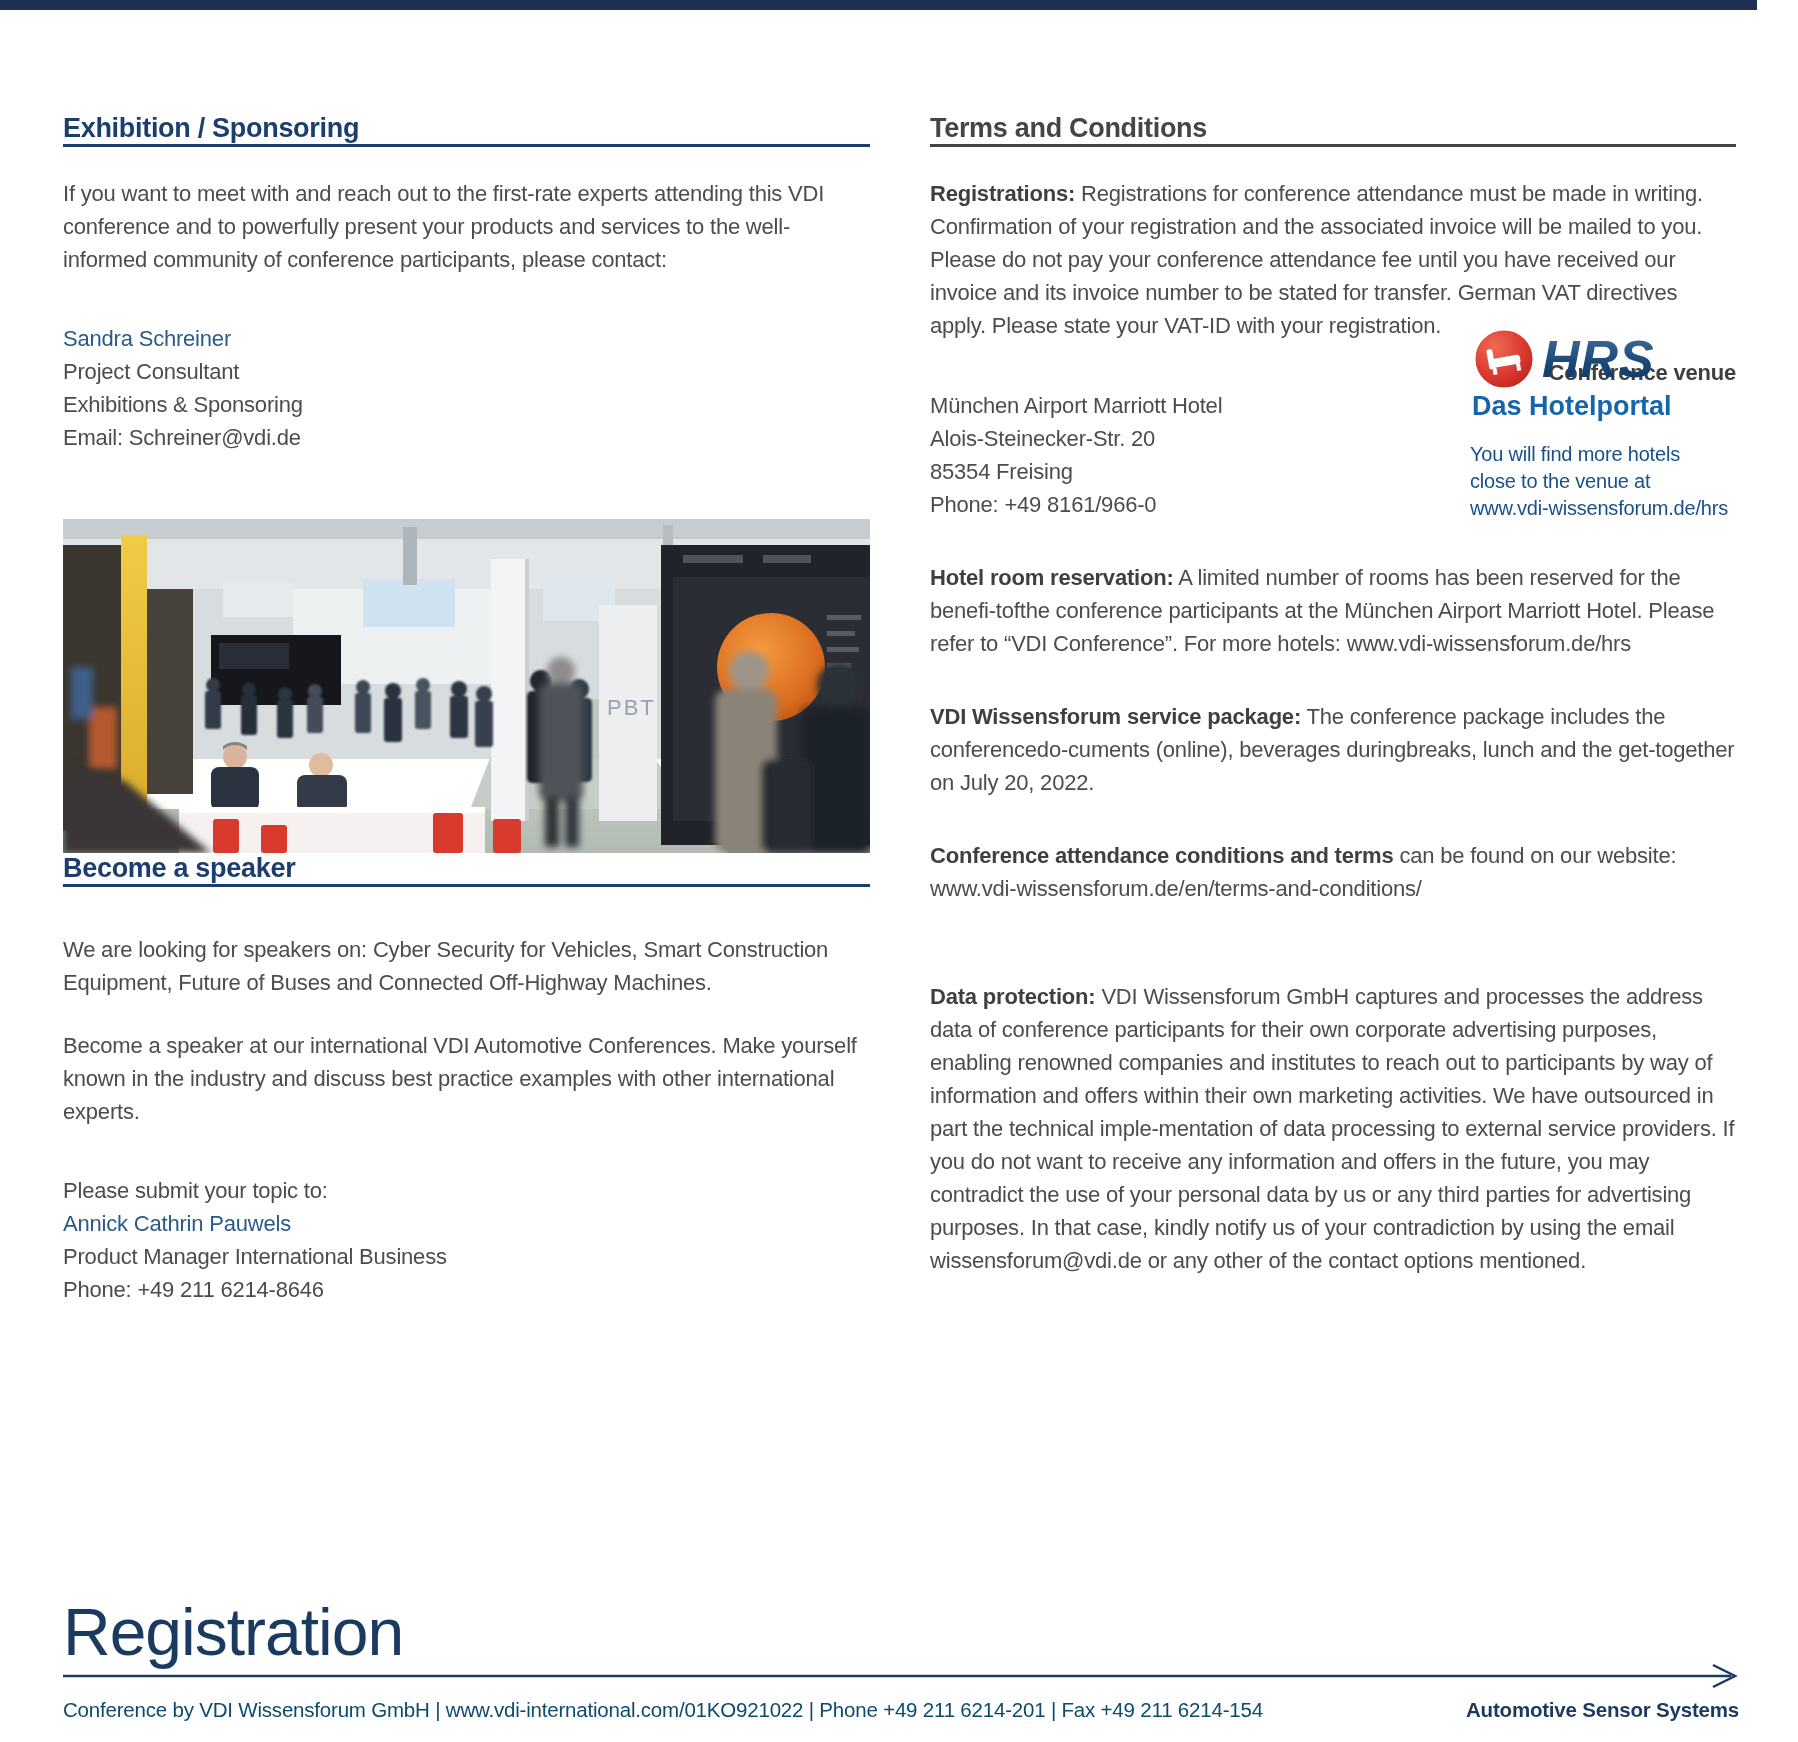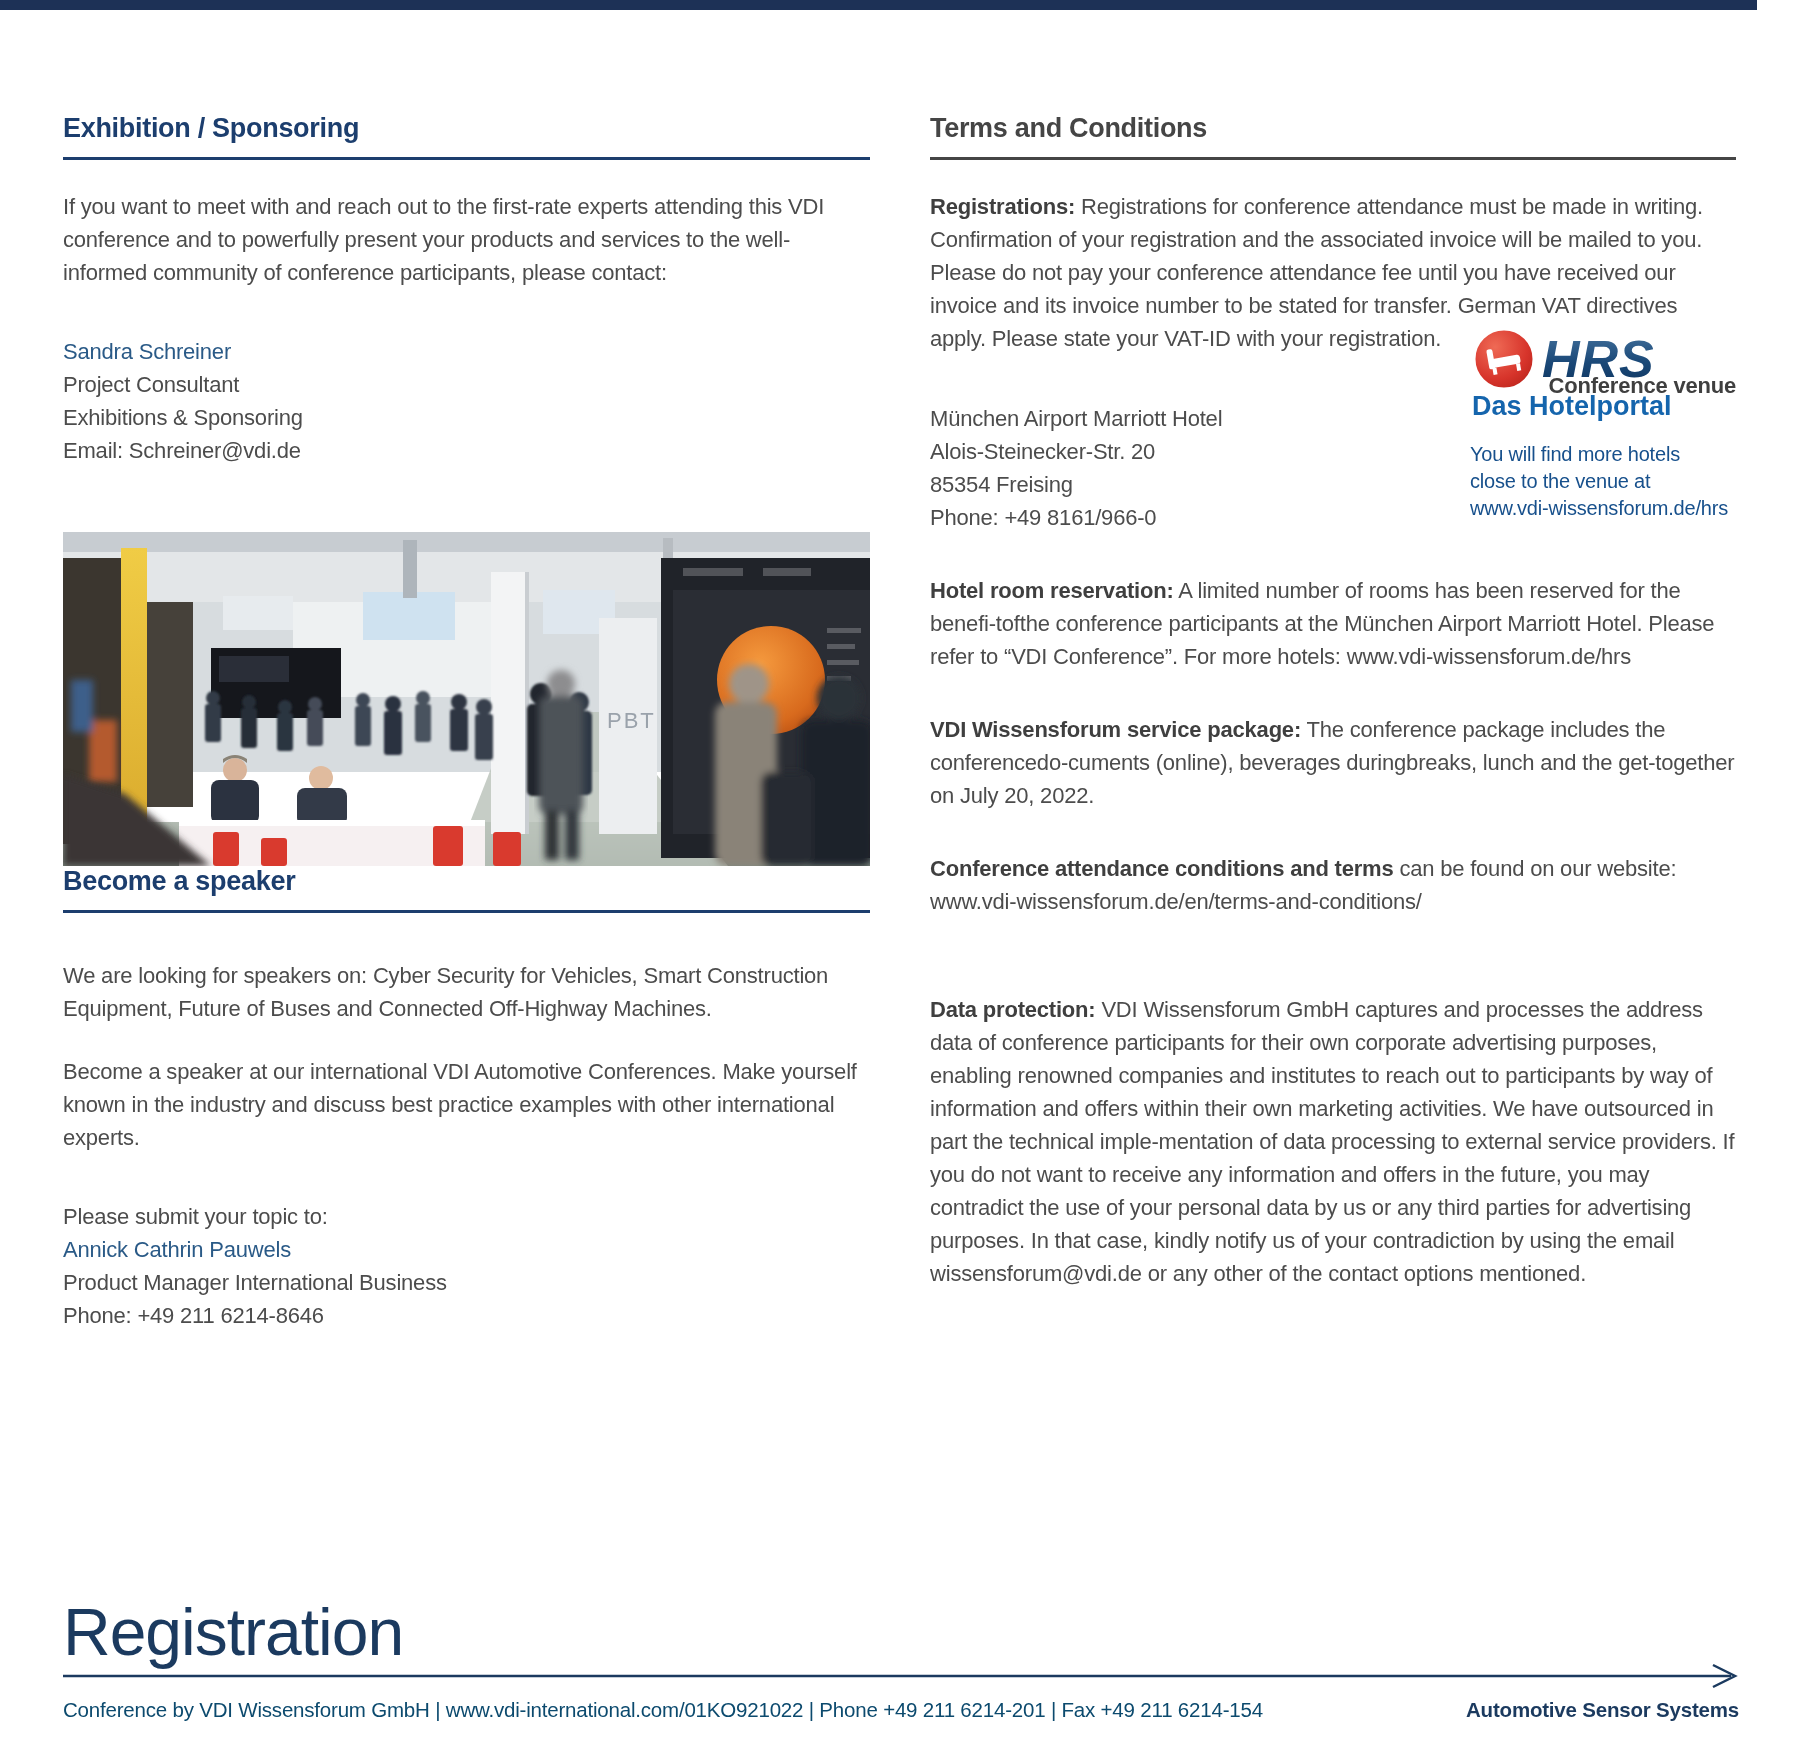--- a/index.html
+++ b/index.html
@@ -4,21 +4,21 @@
 <style>
   html,body{margin:0;padding:0;background:#ffffff;}
   .page{position:relative;width:1798px;height:1742px;background:#ffffff;
         font-family:"Liberation Sans",sans-serif;overflow:hidden;}
   .topbar{position:absolute;left:0;top:0;width:1757px;height:10px;background:#1d3156;}
 
   .col{position:absolute;top:113px;}
   .col-left{left:63px;width:807px;}
   .col-right{left:930px;width:806px;}
 
-  h2.section{font-size:27px;font-weight:bold;margin:0;padding-bottom:13px;
+  h2.section{font-size:27px;font-weight:bold;margin:0;
              letter-spacing:-0.3px;border-bottom:3px solid;}
   .h-navy{color:#1c3e6e;border-color:#1c3e6e;}
   .h-grey{color:#454545;border-color:#4c4c4c;}
 
   .body{font-size:22px;line-height:33px;color:#4c4c4c;letter-spacing:-0.2px;margin:0;}
   .mt30{margin-top:30px;} .mt40{margin-top:40px;} .mt46{margin-top:46px;}
   .mt75{margin-top:75px;} .mt26{margin-top:14px;}
   .lead{font-weight:bold;color:#3f3f3f;text-align:right;}
   .blue-name{color:#2a5a87;}
 

